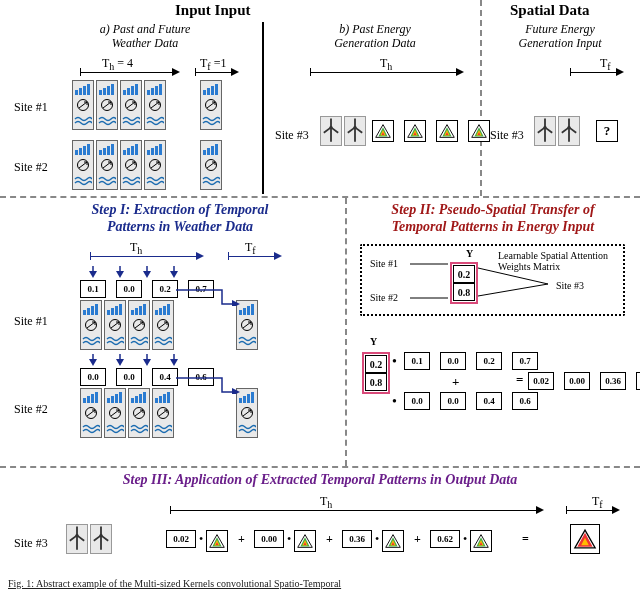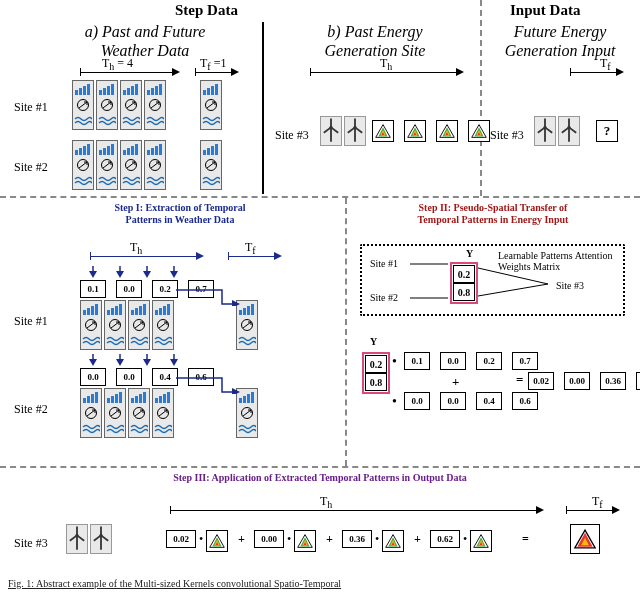--- a/index.html
+++ b/index.html
@@ -7,24 +7,24 @@
     width: 640px;
     height: 595px;
     background: #fff;
     font-family: "Times New Roman", serif;
     font-size: 12px;
     color: #000;
     position: relative;
     overflow: hidden;
   }
   .hdr { position:absolute; font-weight:bold; font-size:15px; }
-  .sub { position:absolute; font-style:italic; font-size:16px; text-align:center; line-height:1.2; }
+  .sub { position:absolute; font-style:italic; font-size:12px; text-align:center; line-height:1.2; }
   .lbl { position:absolute; font-size:12px; }
   .site { position:absolute; font-size:12px; }
-  .step { position:absolute; font-weight:bold; font-size:10px; text-align:center; line-height:1.2; }
+  .step { position:absolute; font-weight:bold; font-size:14px; text-align:center; line-height:1.2;font-style:italic; }
   .step1 { color:#1a2b8c; }
   .step2 { color:#a01818; }
   .step3 { color:#6a1e8a; }
   .mini { position:absolute; font-size:10px; }
   .tinyb { position:absolute; font-size:10px; font-weight:bold; }
 
   
   .vdash { position:absolute; border-left:2px dashed #888; }
   .hdash { position:absolute; border-top:2px dashed #888; }
   .vsolid { position:absolute; border-left:2px solid #000; }
@@ -116,27 +116,27 @@
     </g>
     <g id="arrowhead-b">
       <path d="M0 0 L8 4 L0 8 Z" fill="#1a2b8c"></path>
     </g>
     <g id="arrowhead-d">
       <path d="M0 0 L4 7 L8 0 Z" fill="#1a2b8c"></path>
     </g>
   </defs>
 </svg>
 
-<div class="hdr" style="left:175px; top:2px;">Step Data</div>
-<div class="hdr" style="left:510px; top:2px;">Input Data</div>
+<div class="hdr" style="left:175px; top:2px;">Input Input</div>
+<div class="hdr" style="left:510px; top:2px;">Spatial Data</div>
 
 <div class="sub" style="left:70px; top:22px; width:150px; white-space:pre-line;">a) Past and Future
 Weather Data</div>
 <div class="sub" style="left:310px; top:22px; width:130px; white-space:pre-line;">b) Past Energy
-Generation Site</div>
+Generation Data</div>
 <div class="sub" style="left:495px; top:22px; width:130px; white-space:pre-line;">Future Energy
 Generation Input</div>
 
 <div class="vsolid" style="left:262px; top:22px; height:172px;"></div>
 
 <div class="vdash" style="left:480px; top:0px; height:196px;"></div>
 
 <div class="lbl" style="left:102px; top:56px;">T<sub>h</sub> = 4</div>
 <div class="lbl" style="left:200px; top:56px;">T<sub>f</sub> =1</div>
 <div class="lbl" style="left:380px; top:56px;">T<sub>h</sub></div>
@@ -657,21 +657,21 @@
       </div>
     </div>
 </div>
 <svg class="arrow" style="left:176px; top:374px; width:66px; height:20px;">
   <path d="M0 4 L46 4 L46 18 L58 18" stroke="#1a2b8c" stroke-width="1.5" fill="none"></path>
   <use href="#arrowhead-b" x="56" y="14"></use>
 </svg>
 
 <div class="dotbox" style="left:360px; top:244px; width:265px; height:72px;"></div>
 <div class="tinyb" style="left:466px; top:248px;">Y</div>
-<div class="mini" style="left:498px; top:250px; width:122px; line-height:1.1; white-space:pre-line;">Learnable Patterns Attention
+<div class="mini" style="left:498px; top:250px; width:122px; line-height:1.1; white-space:pre-line;">Learnable Spatial Attention
 Weights Matrix</div>
 <div class="mini" style="left:370px; top:258px;">Site #1</div>
 <div class="mini" style="left:370px; top:292px;">Site #2</div>
 <div class="mini" style="left:556px; top:280px;">Site #3</div>
 
 <div class="ybox yhl" style="left:450px; top:262px;">
   <div class="yc">0.2</div>
   <div class="yc">0.8</div>
 </div>
 

